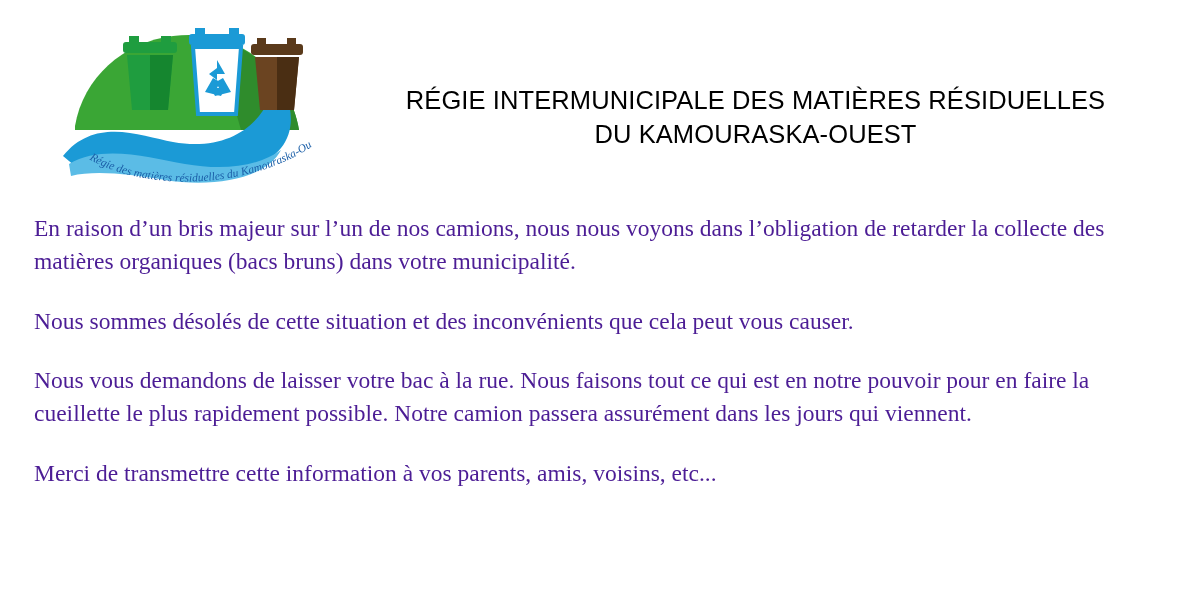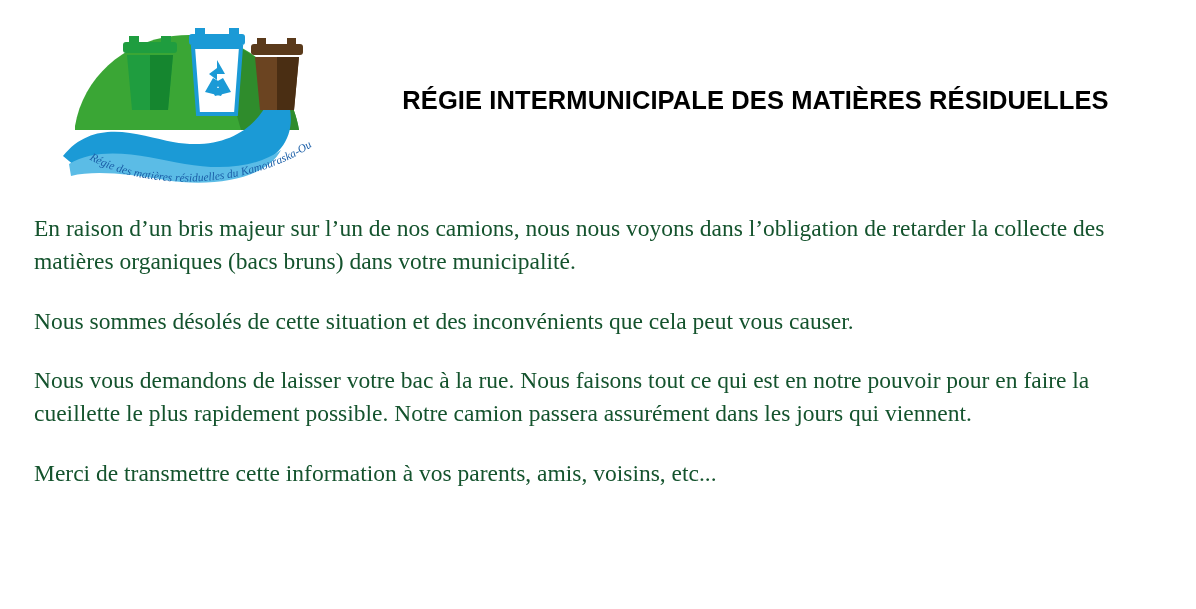--- a/index.html
+++ b/index.html
@@ -40,38 +40,38 @@
     display: block;
   }
   .title-block {
     flex: 1;
     padding-top: 78px;
     padding-right: 30px;
     text-align: center;
   }
   .title-line {
     font-family: "Liberation Sans", sans-serif;
-    font-weight: bold;
+    font-weight: normal;
     font-size: 25.5px;
     letter-spacing: 0.1px;
     line-height: 1.32;
     color: #000000;
     white-space: nowrap;
   }
 
   
   .body-text {
     padding: 0 30px 0 34px;
     margin-top: 22px;
   }
   .para {
     font-family: "Liberation Serif", serif;
     font-size: 23.5px;
     line-height: 1.42;
-    color: #14532d;
+    color: #4c1d95;
     margin: 0 0 26px 0;
     max-width: 1105px;
   }
   .para:last-child {
     margin-bottom: 0;
   }
 </style>
 </head>
 <body>
 
@@ -123,20 +123,21 @@
           <path id="captionArc" d="M36 148 C 90 186, 200 186, 268 140" fill="none"></path>
         </defs>
         <text font-family="Liberation Serif, serif" font-size="11.5" font-style="italic" fill="#1b5fa8">
           <textPath href="#captionArc" startOffset="4%">Régie des matières résiduelles du Kamouraska-Ouest</textPath>
         </text>
       </svg>
     </div>
 
     <div class="title-block">
       <div class="title-line">RÉGIE INTERMUNICIPALE DES MATIÈRES RÉSIDUELLES</div>
+      <div class="title-line">DU KAMOURASKA-OUEST</div>
     </div>
 
   </div>
 
   <div class="body-text">
     <p class="para">En raison d’un bris majeur sur l’un de nos camions, nous nous voyons dans l’obligation de retarder la collecte des matières organiques (bacs bruns) dans votre municipalité.</p>
     <p class="para">Nous sommes désolés de cette situation et des inconvénients que cela peut vous causer.</p>
     <p class="para">Nous vous demandons de laisser votre bac à la rue.  Nous faisons tout ce qui est en notre pouvoir pour en faire la cueillette le plus rapidement possible.  Notre camion passera assurément dans les jours qui viennent.</p>
     <p class="para">Merci de transmettre cette information à vos parents, amis, voisins, etc...</p>
   </div>

